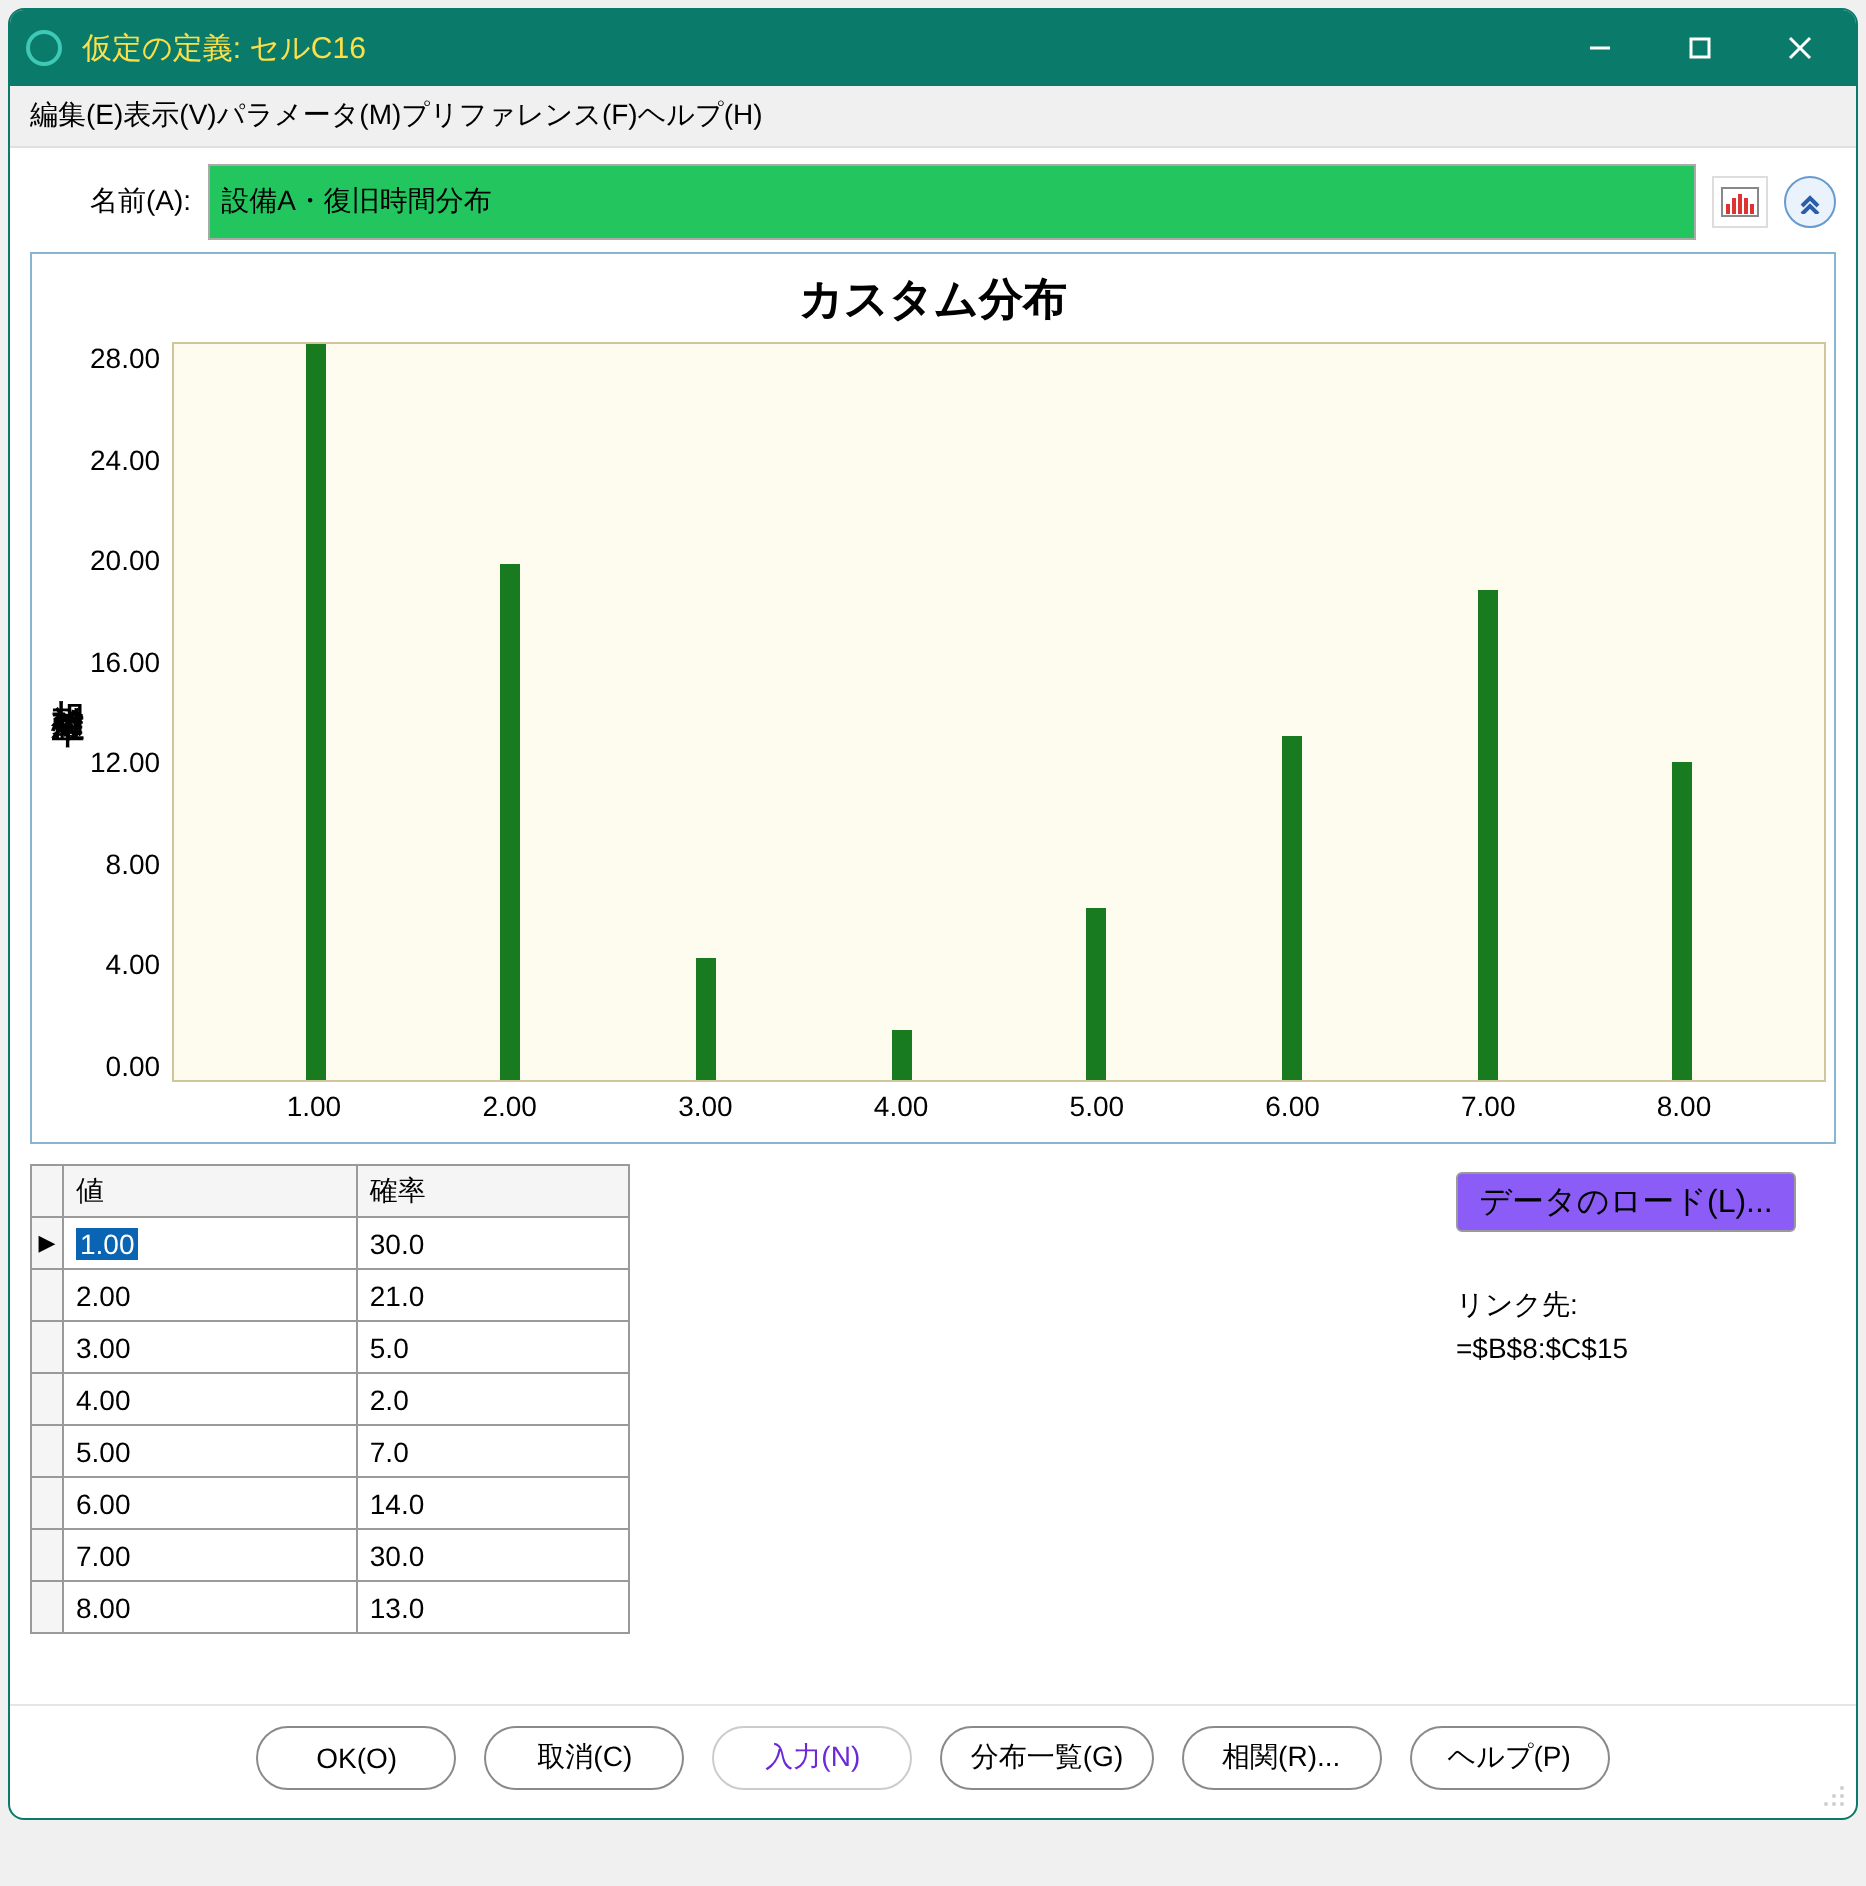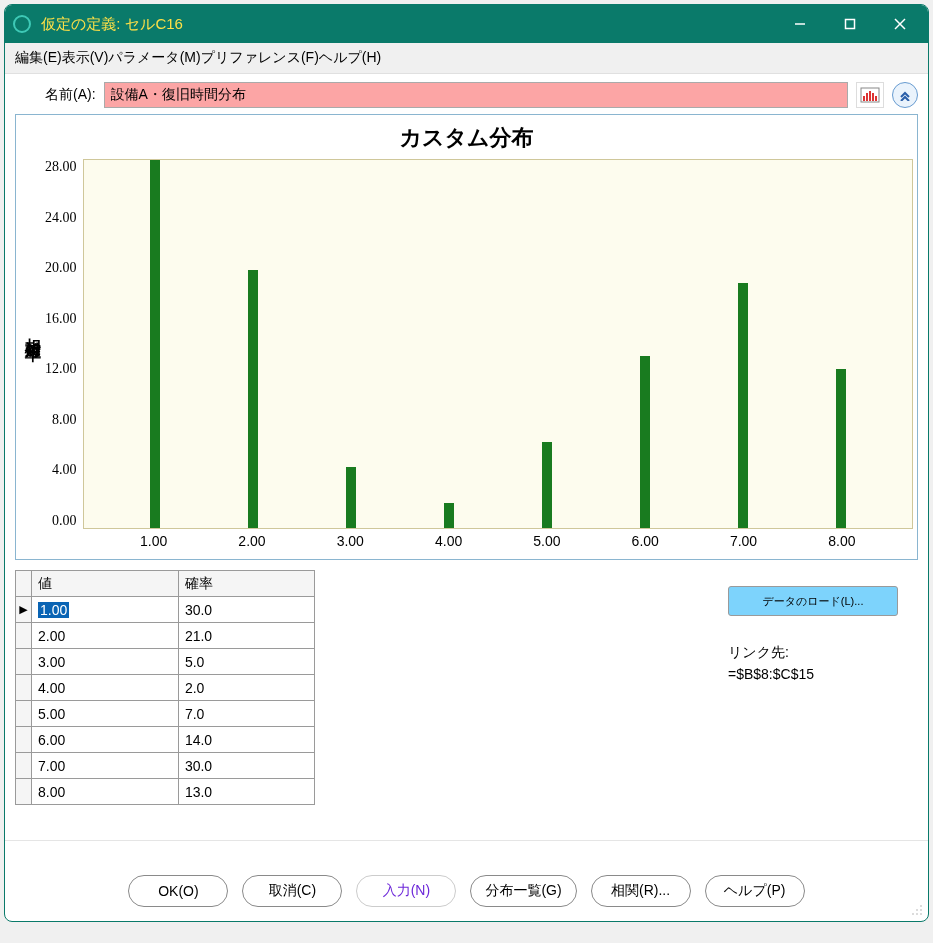--- a/index.html
+++ b/index.html
@@ -60,23 +60,23 @@
     .name-row {
       display: flex;
       align-items: center;
       gap: 8px;
       padding-left: 30px;
     }
     .name-row label { white-space: nowrap; }
     .name-row input[type="text"] {
       flex: 1;
       height: 26px;
-      padding: 6px 6px;
+      padding: 18px 6px;
       border: 1px solid #aaa;
-      background: #fca5a5;
+      background: #22c55e;
       font-size: 14px;
     }
     .name-row .small-btn {
       width: 28px; height: 26px;
       display: flex; align-items: center; justify-content: center;
       background: #fff;
       border: 1px solid #ddd;
     }
     .name-row .collapse-btn {
       width: 26px; height: 26px; border-radius: 50%;
@@ -111,21 +111,20 @@
       justify-content: center;
     }
     .y-ticks {
       display: flex;
       flex-direction: column;
       justify-content: space-between;
       align-items: flex-end;
       padding-right: 6px;
       height: 370px;
       font-size: 14px;
-      font-family: Liberation Serif, serif;
     }
     .plot-wrap { flex: 1; display: flex; flex-direction: column; }
     .plot {
       position: relative;
       height: 370px;
       background: #fdfcee;
       border: 1px solid #cfc79a;
       display: flex;
       align-items: flex-end;
       justify-content: space-around;
@@ -172,48 +171,46 @@
       background: #0a64b4; color: #fff; padding: 0 2px;
     }
     .right-panel {
       margin-left: auto;
       width: 190px;
       padding-top: 4px;
     }
     .right-panel button {
       width: 170px;
       height: 30px;
-      background: #7dd3fc;
+      background: #8b5cf6;
       border: 1px solid #9a9a9a;
       border-radius: 3px;
-      font-size: 11px;
+      font-size: 16px;
       cursor: default;
       text-align: center;
-      margin-top: 12px;
     }
     .link-label { margin-top: 28px; }
     .link-ref { margin-top: 4px; }
 
     .footer {
       display: flex;
       justify-content: center;
       gap: 14px;
       padding: 10px 14px 14px 14px;
       border-top: 1px solid #e5e5e5;
     }
     .footer button {
       min-width: 100px;
       height: 32px;
       background: #fff;
       border: 1px solid #8a8a8a;
       border-radius: 16px;
       font-size: 14px;
       padding: 0 14px;
       cursor: default;
-      margin-top: 24px;
     }
     .footer button.disabled {
       color: #6d28d9;
       border-color: #ccc;
     }
     .resize-grip {
       position: absolute; right: 4px; bottom: 4px;
       width: 14px; height: 14px; opacity: 0.4;
     }
     .footer-wrap { position: relative; }

